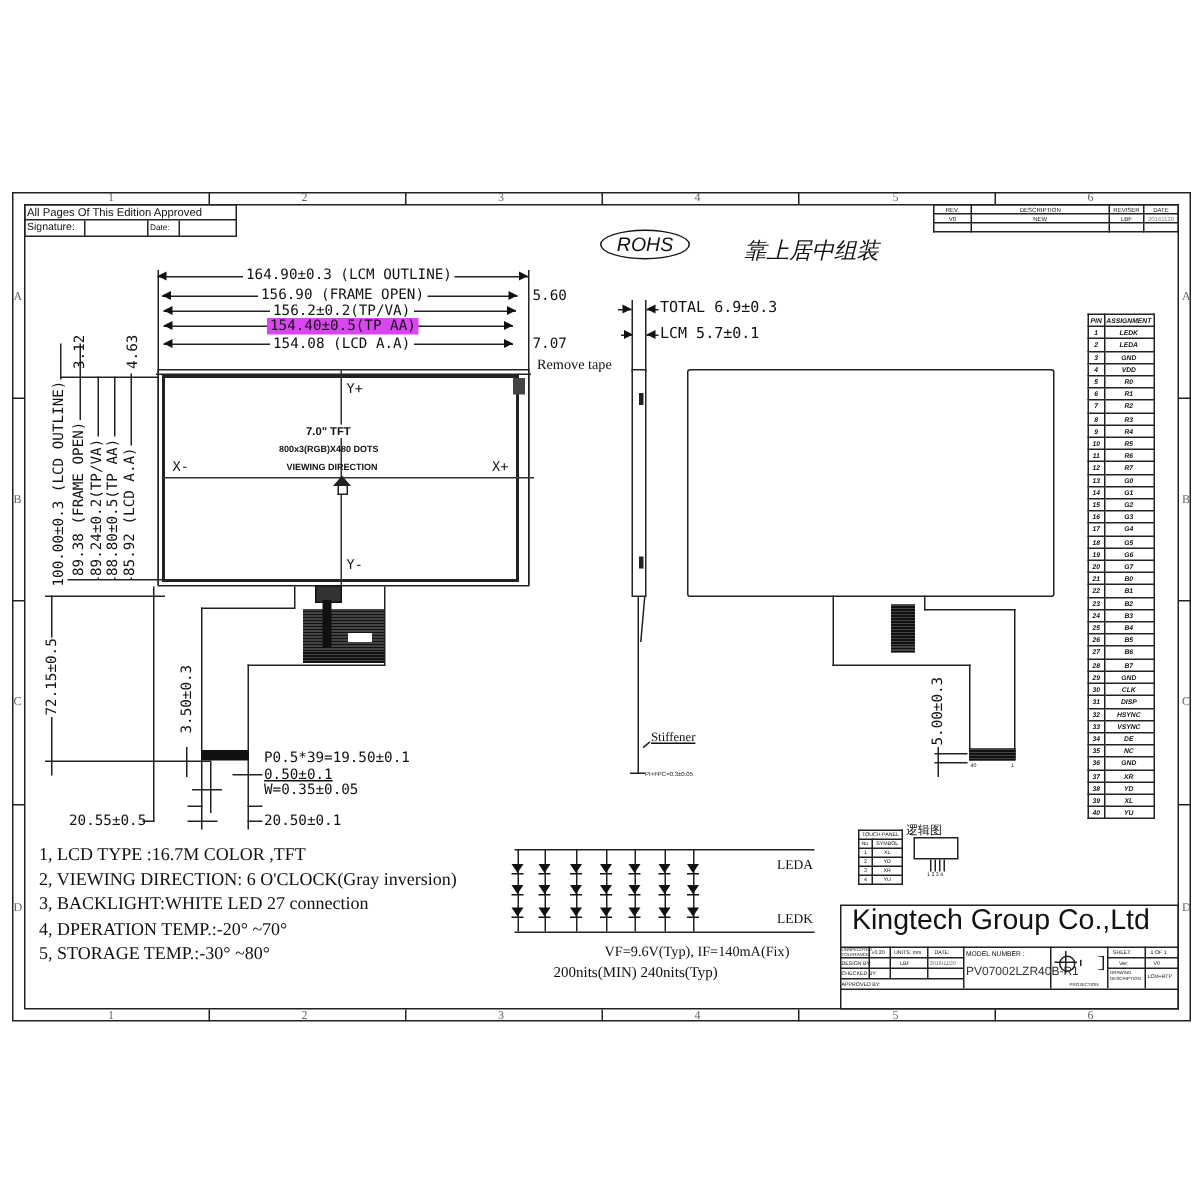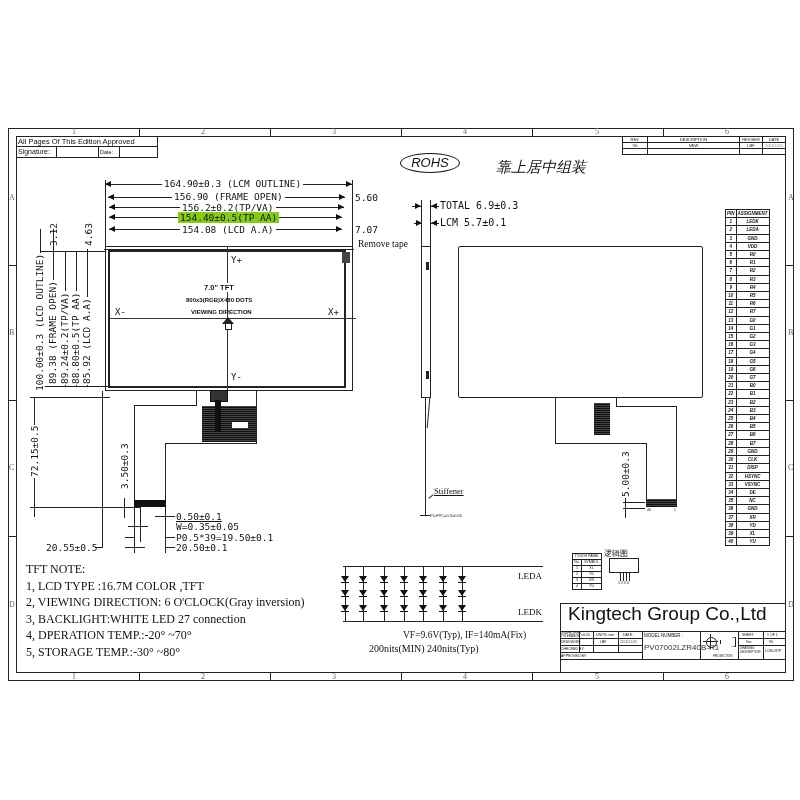--- a/index.html
+++ b/index.html
@@ -119,21 +119,21 @@
   <span class="dim" style="left:162px;top:178px;background:#fff;padding:0 2px;">164.90±0.3 (LCM OUTLINE)</span>
 
   <div class="line arrowL arrowR" style="left:108px;top:197px;width:237px;height:1px;"></div>
   <span class="dim" style="left:172px;top:191px;background:#fff;padding:0 2px;">156.90 (FRAME OPEN)</span>
   <span class="dim" style="left:355px;top:192px;">5.60</span>
 
   <div class="line arrowL arrowR" style="left:109px;top:207px;width:235px;height:1px;"></div>
   <span class="dim" style="left:180px;top:202px;background:#fff;padding:0 2px;">156.2±0.2(TP/VA)</span>
 
   <div class="line arrowL arrowR" style="left:109px;top:217px;width:233px;height:1px;"></div>
-  <span class="dim" style="left:178px;top:212px;background:#84cc16;padding:0 2px;">154.40±0.5(TP AA)</span>
+  <span class="dim" style="left:178px;top:212px;background:#d946ef;padding:0 2px;">154.40±0.5(TP AA)</span>
 
   <div class="line arrowL arrowR" style="left:109px;top:229px;width:233px;height:1px;"></div>
   <span class="dim" style="left:180px;top:224px;background:#fff;padding:0 2px;">154.08 (LCD A.A)</span>
   <span class="dim" style="left:355px;top:224px;">7.07</span>
 
   <div class="box" style="left:105px;top:246px;width:248px;height:145px;"></div>
   <div class="box" style="left:108px;top:250px;width:238px;height:138px;border-width:2px;"></div>
   <div class="line" style="left:104px;top:249px;width:250px;height:1px;"></div>
 
   <div class="abs" style="left:342px;top:252px;width:8px;height:11px;background:#444;"></div>
@@ -191,21 +191,21 @@
   <div class="line" style="left:165px;top:507px;width:1px;height:46px;"></div>
   <div class="line" style="left:155px;top:516px;width:20px;height:1px;"></div>
   <div class="line" style="left:128px;top:526px;width:20px;height:1px;"></div>
   <div class="line" style="left:125px;top:537px;width:10px;height:1px;"></div>
   <div class="line" style="left:165px;top:537px;width:10px;height:1px;"></div>
   <div class="line" style="left:95px;top:547px;width:8px;height:1px;"></div>
   <div class="line" style="left:125px;top:547px;width:20px;height:1px;"></div>
   <div class="line" style="left:165px;top:547px;width:10px;height:1px;"></div>
   <span class="dim" style="left:176px;top:511px;text-decoration:underline;">0.50±0.1</span>
   <span class="dim" style="left:176px;top:521px;">W=0.35±0.05</span>
-  <span class="dim" style="left:176px;top:532px;">P0.5*39=19.50±0.1</span>
+  <span class="dim" style="left:176px;top:500px;">P0.5*39=19.50±0.1</span>
   <span class="dim" style="left:176px;top:542px;">20.50±0.1</span>
   <span class="dim" style="left:46px;top:542px;">20.55±0.5</span>
 </div>
 
 <div>
   <div class="line" style="left:421px;top:200px;width:1px;height:48px;"></div>
   <div class="line" style="left:430px;top:200px;width:1px;height:48px;"></div>
   <div class="line arrowR" style="left:412px;top:206px;width:9px;height:1px;"></div>
   <div class="line arrowL" style="left:431px;top:206px;width:8px;height:1px;"></div>
   <span class="dim" style="left:440px;top:200px;font-size:10px;">TOTAL 6.9±0.3</span>
@@ -404,21 +404,20 @@
         <td>XL</td>
       </tr>
   <tr>
         <td>40</td>
         <td>YU</td>
       </tr>
 </tbody>
   </table>
 
 <div class="serif" style="position:absolute;left:26px;top:561px;font-size:12px;line-height:16.5px;">
-  <div>TFT NOTE:</div>
   <div>1, LCD TYPE :16.7M COLOR ,TFT</div>
   <div>2, VIEWING DIRECTION: 6 O'CLOCK(Gray inversion)</div>
   <div>3, BACKLIGHT:WHITE LED 27 connection</div>
   <div>4, DPERATION TEMP.:-20° ~70°</div>
   <div>5, STORAGE TEMP.:-30° ~80°</div>
 </div>
 
 <div>
   <div class="line" style="left:343px;top:566px;width:200px;height:1px;"></div>
   <div class="line" style="left:343px;top:621px;width:200px;height:1px;"></div>

